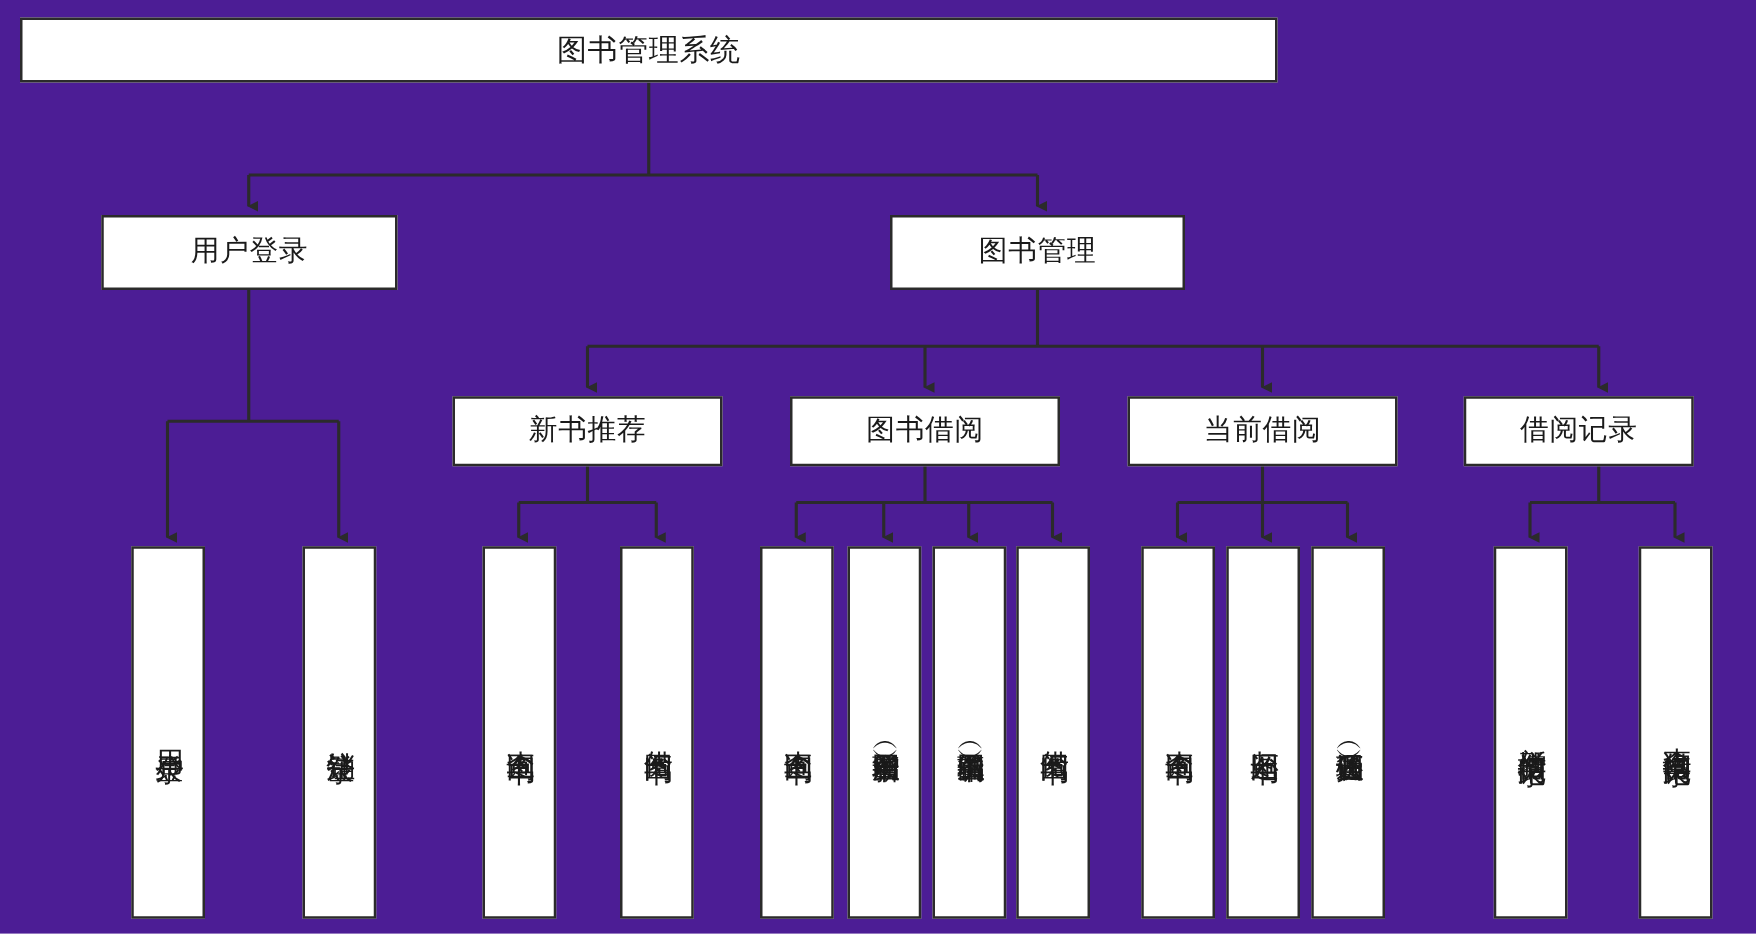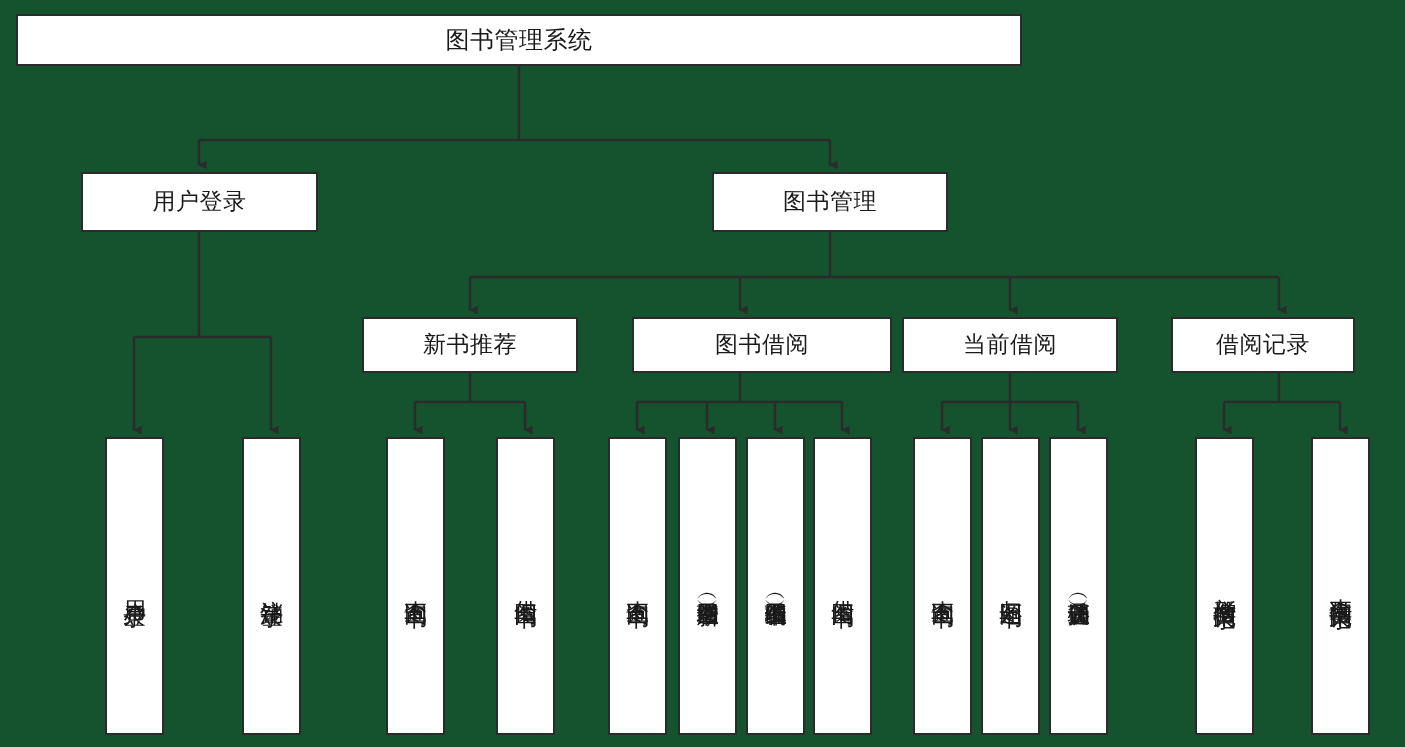--- a/index.html
+++ b/index.html
@@ -8,21 +8,21 @@
     padding: 0;
     background: #ffffff;
   }
   body {
     font-family: "DejaVu Sans", "Liberation Sans", sans-serif;
   }
   #canvas {
     position: relative;
     width: 1405px;
     height: 747px;
-    background: #14532d;
+    background: #4c1d95;
     overflow: hidden;
   }
   #edges {
     position: absolute;
     left: 0;
     top: 0;
     width: 1405px;
     height: 747px;
     pointer-events: none;
   }
@@ -144,21 +144,21 @@
   <div class="node h" style="left:81px; top:172px; width:237px; height:60px;">
     <span class="label">用户登录</span>
   </div>
   <div class="node h" style="left:362px; top:317px; width:216px; height:56px;">
     <span class="label">新书推荐</span>
   </div>
 
   <div class="node h" style="left:712px; top:172px; width:236px; height:60px;">
     <span class="label">图书管理</span>
   </div>
-  <div class="node h" style="left:632px; top:317px; width:260px; height:56px;">
+  <div class="node h" style="left:632px; top:317px; width:216px; height:56px;">
     <span class="label">图书借阅</span>
   </div>
   <div class="node h" style="left:902px; top:317px; width:216px; height:56px;justify-content:center;">
     <span class="label">当前借阅</span>
   </div>
   <div class="node h" style="left:1171px; top:317px; width:184px; height:56px;">
     <span class="label">借阅记录</span>
   </div>
 
   <div class="node v" style="left:105px; top:437px; width:59px; height:298px;">

